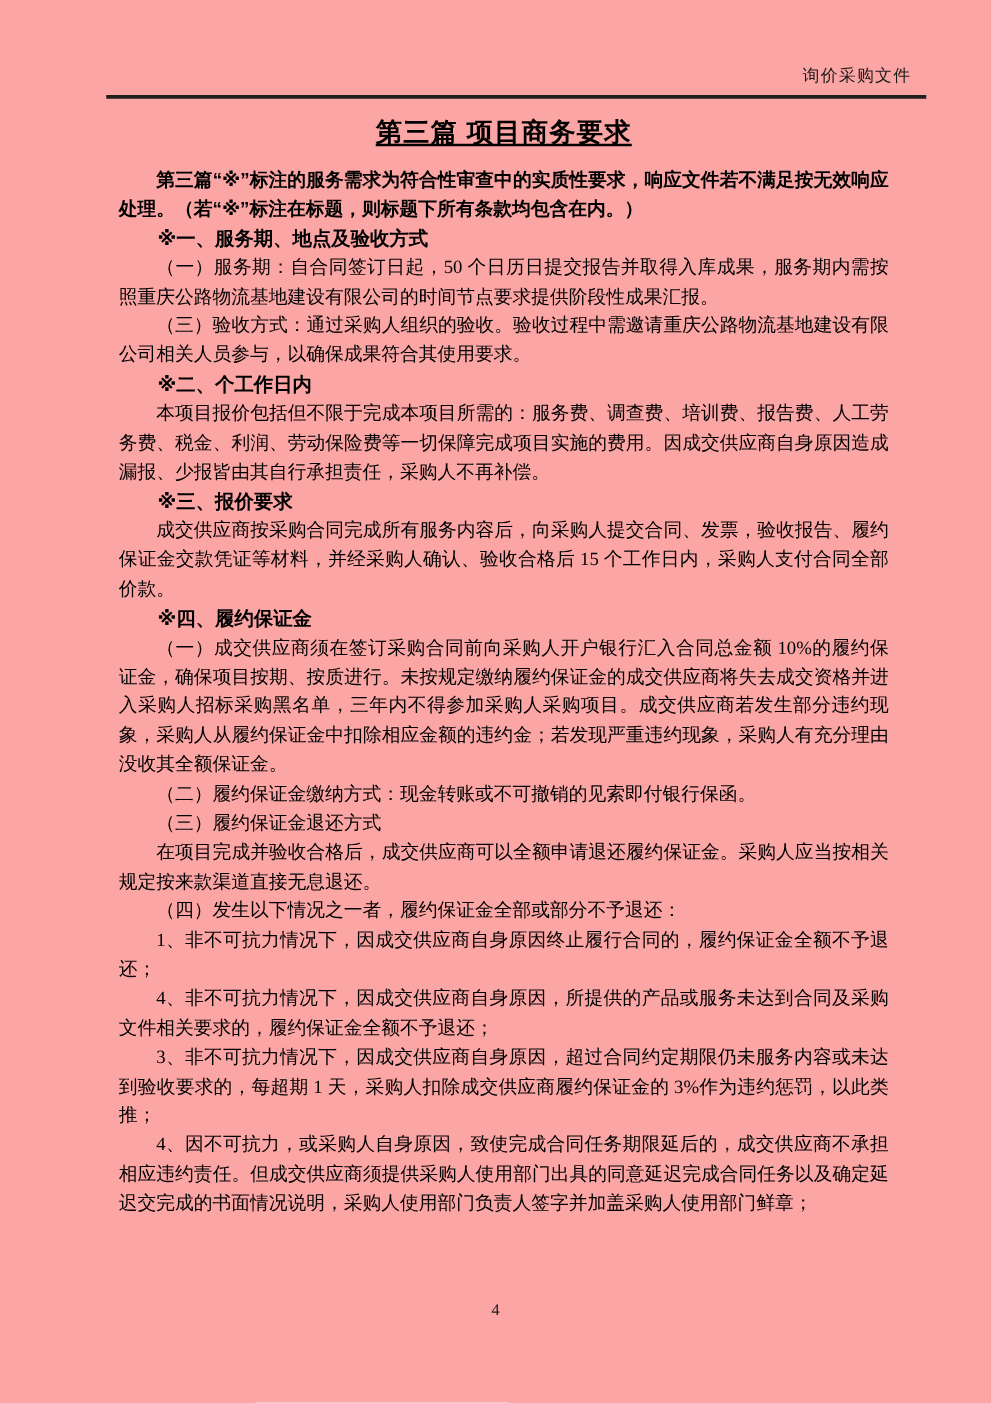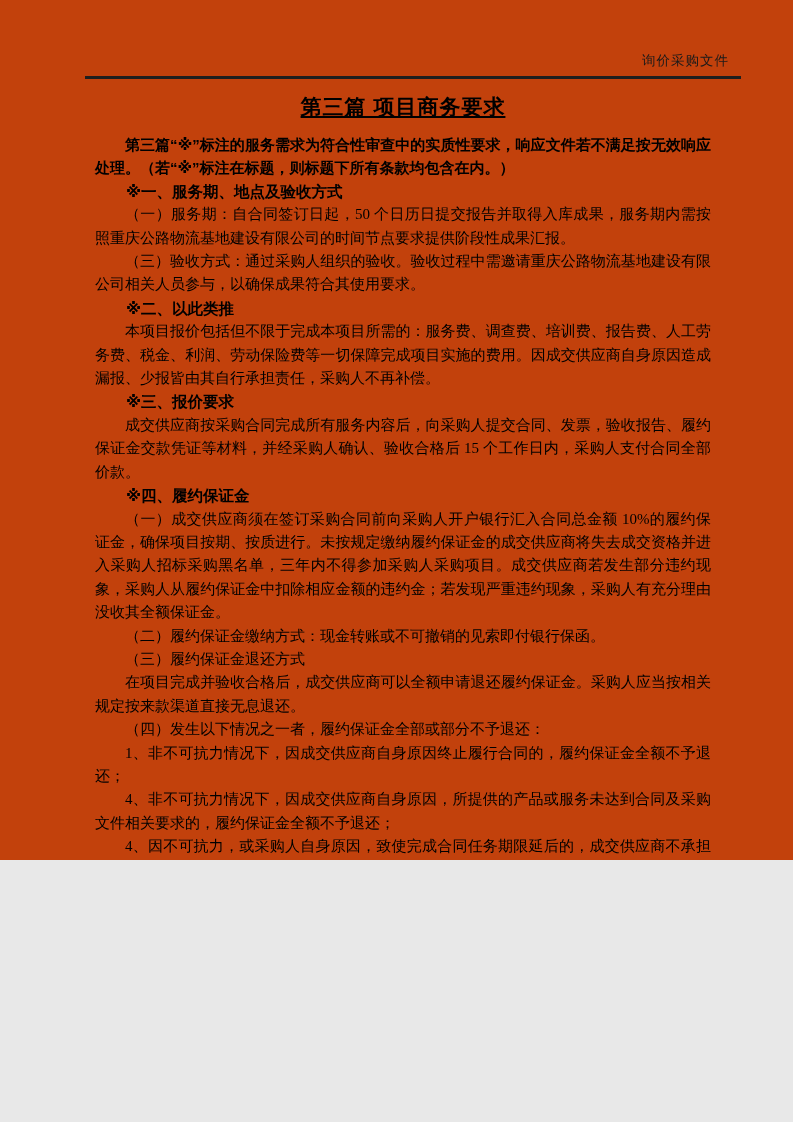--- a/index.html
+++ b/index.html
@@ -2,23 +2,23 @@
 <html><head>
 <meta charset="utf-8">
 <style>
   * { margin: 0; padding: 0; box-sizing: border-box; }
   html, body { background: #e8e8e8; }
   body { font-family: "Liberation Serif", "DejaVu Serif", serif; }
 
   .page {
     position: relative;
     width: 793px;
-    height: 860px;
+    height: 1122px;
     margin: 0 auto;
-    background: #c2410c;
+    background: #fca5a5;
     color: #000000;
     overflow: hidden;
   }
 
   .running-header {
     position: absolute;
     top: 52px;
     left: 85px;
     right: 64px;
     text-align: right;
@@ -98,34 +98,35 @@
 
   <div class="content">
     <h1 class="doc-title">第三篇 项目商务要求</h1>
 
     <p class="para intro">第三篇“※”标注的服务需求为符合性审查中的实质性要求，响应文件若不满足按无效响应处理。（若“※”标注在标题，则标题下所有条款均包含在内。）</p>
 
     <h2 class="sec-heading">※一、服务期、地点及验收方式</h2>
     <p class="para">（一）服务期：自合同签订日起，50 个日历日提交报告并取得入库成果，服务期内需按照重庆公路物流基地建设有限公司的时间节点要求提供阶段性成果汇报。</p>
     <p class="para">（三）验收方式：通过采购人组织的验收。验收过程中需邀请重庆公路物流基地建设有限公司相关人员参与，以确保成果符合其使用要求。</p>
 
-    <h2 class="sec-heading">※二、以此类推</h2>
+    <h2 class="sec-heading">※二、个工作日内</h2>
     <p class="para">本项目报价包括但不限于完成本项目所需的：服务费、调查费、培训费、报告费、人工劳务费、税金、利润、劳动保险费等一切保障完成项目实施的费用。因成交供应商自身原因造成漏报、少报皆由其自行承担责任，采购人不再补偿。</p>
 
     <h2 class="sec-heading">※三、报价要求</h2>
     <p class="para">成交供应商按采购合同完成所有服务内容后，向采购人提交合同、发票，验收报告、履约保证金交款凭证等材料，并经采购人确认、验收合格后 15 个工作日内，采购人支付合同全部价款。</p>
 
     <h2 class="sec-heading">※四、履约保证金</h2>
     <p class="para">（一）成交供应商须在签订采购合同前向采购人开户银行汇入合同总金额 10%的履约保证金，确保项目按期、按质进行。未按规定缴纳履约保证金的成交供应商将失去成交资格并进入采购人招标采购黑名单，三年内不得参加采购人采购项目。成交供应商若发生部分违约现象，采购人从履约保证金中扣除相应金额的违约金；若发现严重违约现象，采购人有充分理由没收其全额保证金。</p>
     <p class="para">（二）履约保证金缴纳方式：现金转账或不可撤销的见索即付银行保函。</p>
     <p class="para">（三）履约保证金退还方式</p>
     <p class="para">在项目完成并验收合格后，成交供应商可以全额申请退还履约保证金。采购人应当按相关规定按来款渠道直接无息退还。</p>
     <p class="para">（四）发生以下情况之一者，履约保证金全部或部分不予退还：</p>
     <p class="para">1、非不可抗力情况下，因成交供应商自身原因终止履行合同的，履约保证金全额不予退还；</p>
     <p class="para">4、非不可抗力情况下，因成交供应商自身原因，所提供的产品或服务未达到合同及采购文件相关要求的，履约保证金全额不予退还；</p>
+    <p class="para">3、非不可抗力情况下，因成交供应商自身原因，超过合同约定期限仍未服务内容或未达到验收要求的，每超期 1 天，采购人扣除成交供应商履约保证金的 3%作为违约惩罚，以此类推；</p>
     <p class="para">4、因不可抗力，或采购人自身原因，致使完成合同任务期限延后的，成交供应商不承担相应违约责任。但成交供应商须提供采购人使用部门出具的同意延迟完成合同任务以及确定延迟交完成的书面情况说明，采购人使用部门负责人签字并加盖采购人使用部门鲜章；</p>
   </div>
 
   <div class="page-footer">
     <span>4</span>
   </div>
 
 </div>
 
 </body></html>

